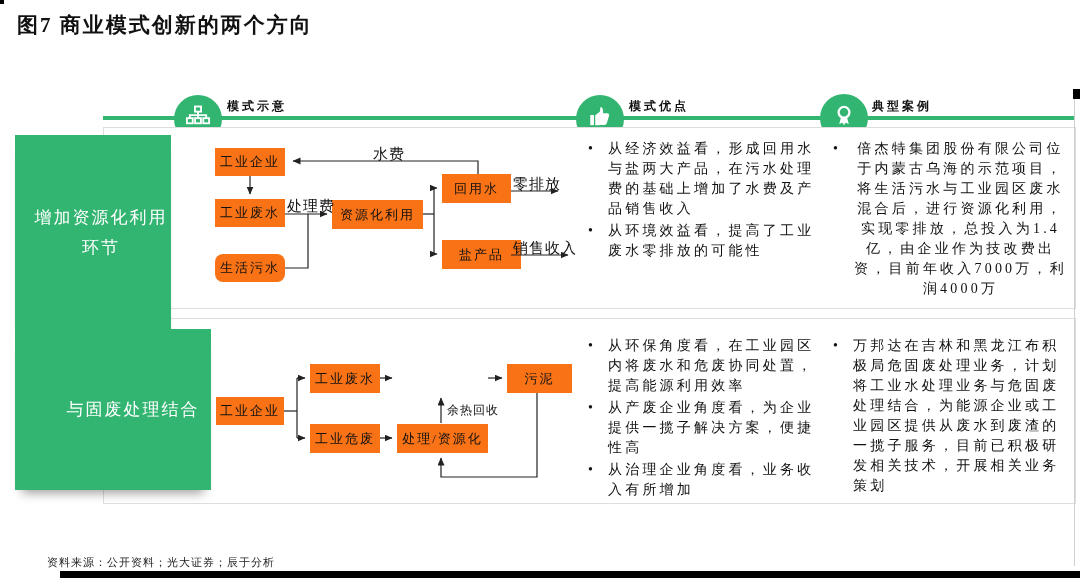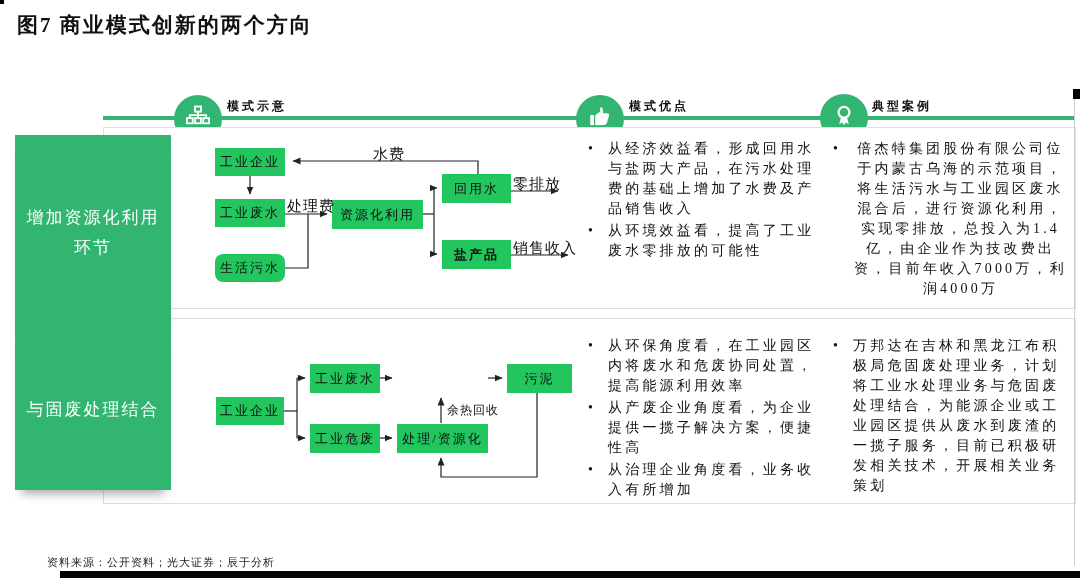--- a/index.html
+++ b/index.html
@@ -14,21 +14,21 @@
               display:flex;align-items:center;justify-content:center;}
   .hdr-label{font-size:12px;font-weight:bold;letter-spacing:3px;}
   
   .panel{border:1px solid #DEDEDE;background:#fff;}
   
   .row-label{width:156px;background:#33B572;color:#fff;display:flex;align-items:center;
              justify-content:center;text-align:center;font-size:17px;letter-spacing:2px;
              line-height:30px;box-shadow:0 10px 10px -7px rgba(0,0,0,.38);}
   .row-label .inner{width:140px;}
   
-  .dbox{background:#22c55e;display:flex;align-items:center;justify-content:center;
+  .dbox{background:#f97316;display:flex;align-items:center;justify-content:center;
         font-size:13px;letter-spacing:2px;white-space:nowrap;}
   .edge-label{font-size:15px;letter-spacing:1px;white-space:nowrap;}
   .edge-label.sm{font-size:12px;}
   
   .bullets{margin:0;padding:0;list-style:none;font-size:14px;letter-spacing:3.2px;
            line-height:20px;}
   .bullets li{position:relative;padding-left:25px;margin:0 0 2px 0;}
   .bullets li::before{content:"\2022";position:absolute;left:5px;top:0;}
   
   .source-note{left:47px;top:555px;font-size:11px;letter-spacing:1px;color:#222;}
@@ -77,33 +77,33 @@
         <path d="M9.2 13.2 L7.6 19.6 L10.4 18.1 L11.6 20.6 L12.6 14.4 Z" fill="#fff"></path>
         <path d="M14.8 13.2 L16.4 19.6 L13.6 18.1 L12.4 20.6 L11.4 14.4 Z" fill="#fff"></path>
       </svg>
     </span>
   </div>
   <div class="abs hdr-label" style="left:872px;top:98px;">典型案例</div>
 
   <div class="abs panel" style="left:103px;top:127px;width:971px;height:180px;"></div>
   <div class="abs panel" style="left:103px;top:318px;width:971px;height:184px;"></div>
 
-  <div class="abs row-label" style="left:15px;top:135px;height:196px;">
+  <div class="abs row-label" style="left:15px;top:135px;height:196px;justify-content:flex-end;">
     <div class="inner">增加资源化利用环节</div>
   </div>
-  <div class="abs row-label" style="left:15px;top:329px;height:161px;">
+  <div class="abs row-label" style="left:15px;top:329px;height:161px;padding-left:40px;">
     <div class="inner">与固废处理结合</div>
   </div>
 
   <div class="abs dbox" style="left:215px;top:148px;width:70px;height:28px;">工业企业</div>
   <div class="abs dbox" style="left:215px;top:199px;width:70px;height:28px;">工业废水</div>
   <div class="abs dbox" style="left:215px;top:254px;width:70px;height:28px;border-radius:8px;">生活污水</div>
   <div class="abs dbox" style="left:332px;top:200px;width:91px;height:29px;text-align:right;">资源化利用</div>
   <div class="abs dbox" style="left:442px;top:174px;width:69px;height:29px;">回用水</div>
-  <div class="abs dbox" style="left:442px;top:240px;width:69px;height:29px;font-weight:bold;">盐产品</div>
+  <div class="abs dbox" style="left:442px;top:240px;width:79px;height:29px;">盐产品</div>
 
   <div class="abs edge-label" style="left:373px;top:145px;">水费</div>
   <div class="abs edge-label" style="left:287px;top:197px;">处理费</div>
   <div class="abs edge-label" style="left:513px;top:175px;">零排放</div>
   <div class="abs edge-label" style="left:513px;top:239px;">销售收入</div>
 
   <div class="abs dbox" style="left:216px;top:397px;width:68px;height:28px;">工业企业</div>
   <div class="abs dbox" style="left:310px;top:364px;width:70px;height:29px;">工业废水</div>
   <div class="abs dbox" style="left:310px;top:424px;width:70px;height:29px;">工业危废</div>
   <div class="abs dbox" style="left:397px;top:424px;width:91px;height:29px;">处理/资源化</div>

